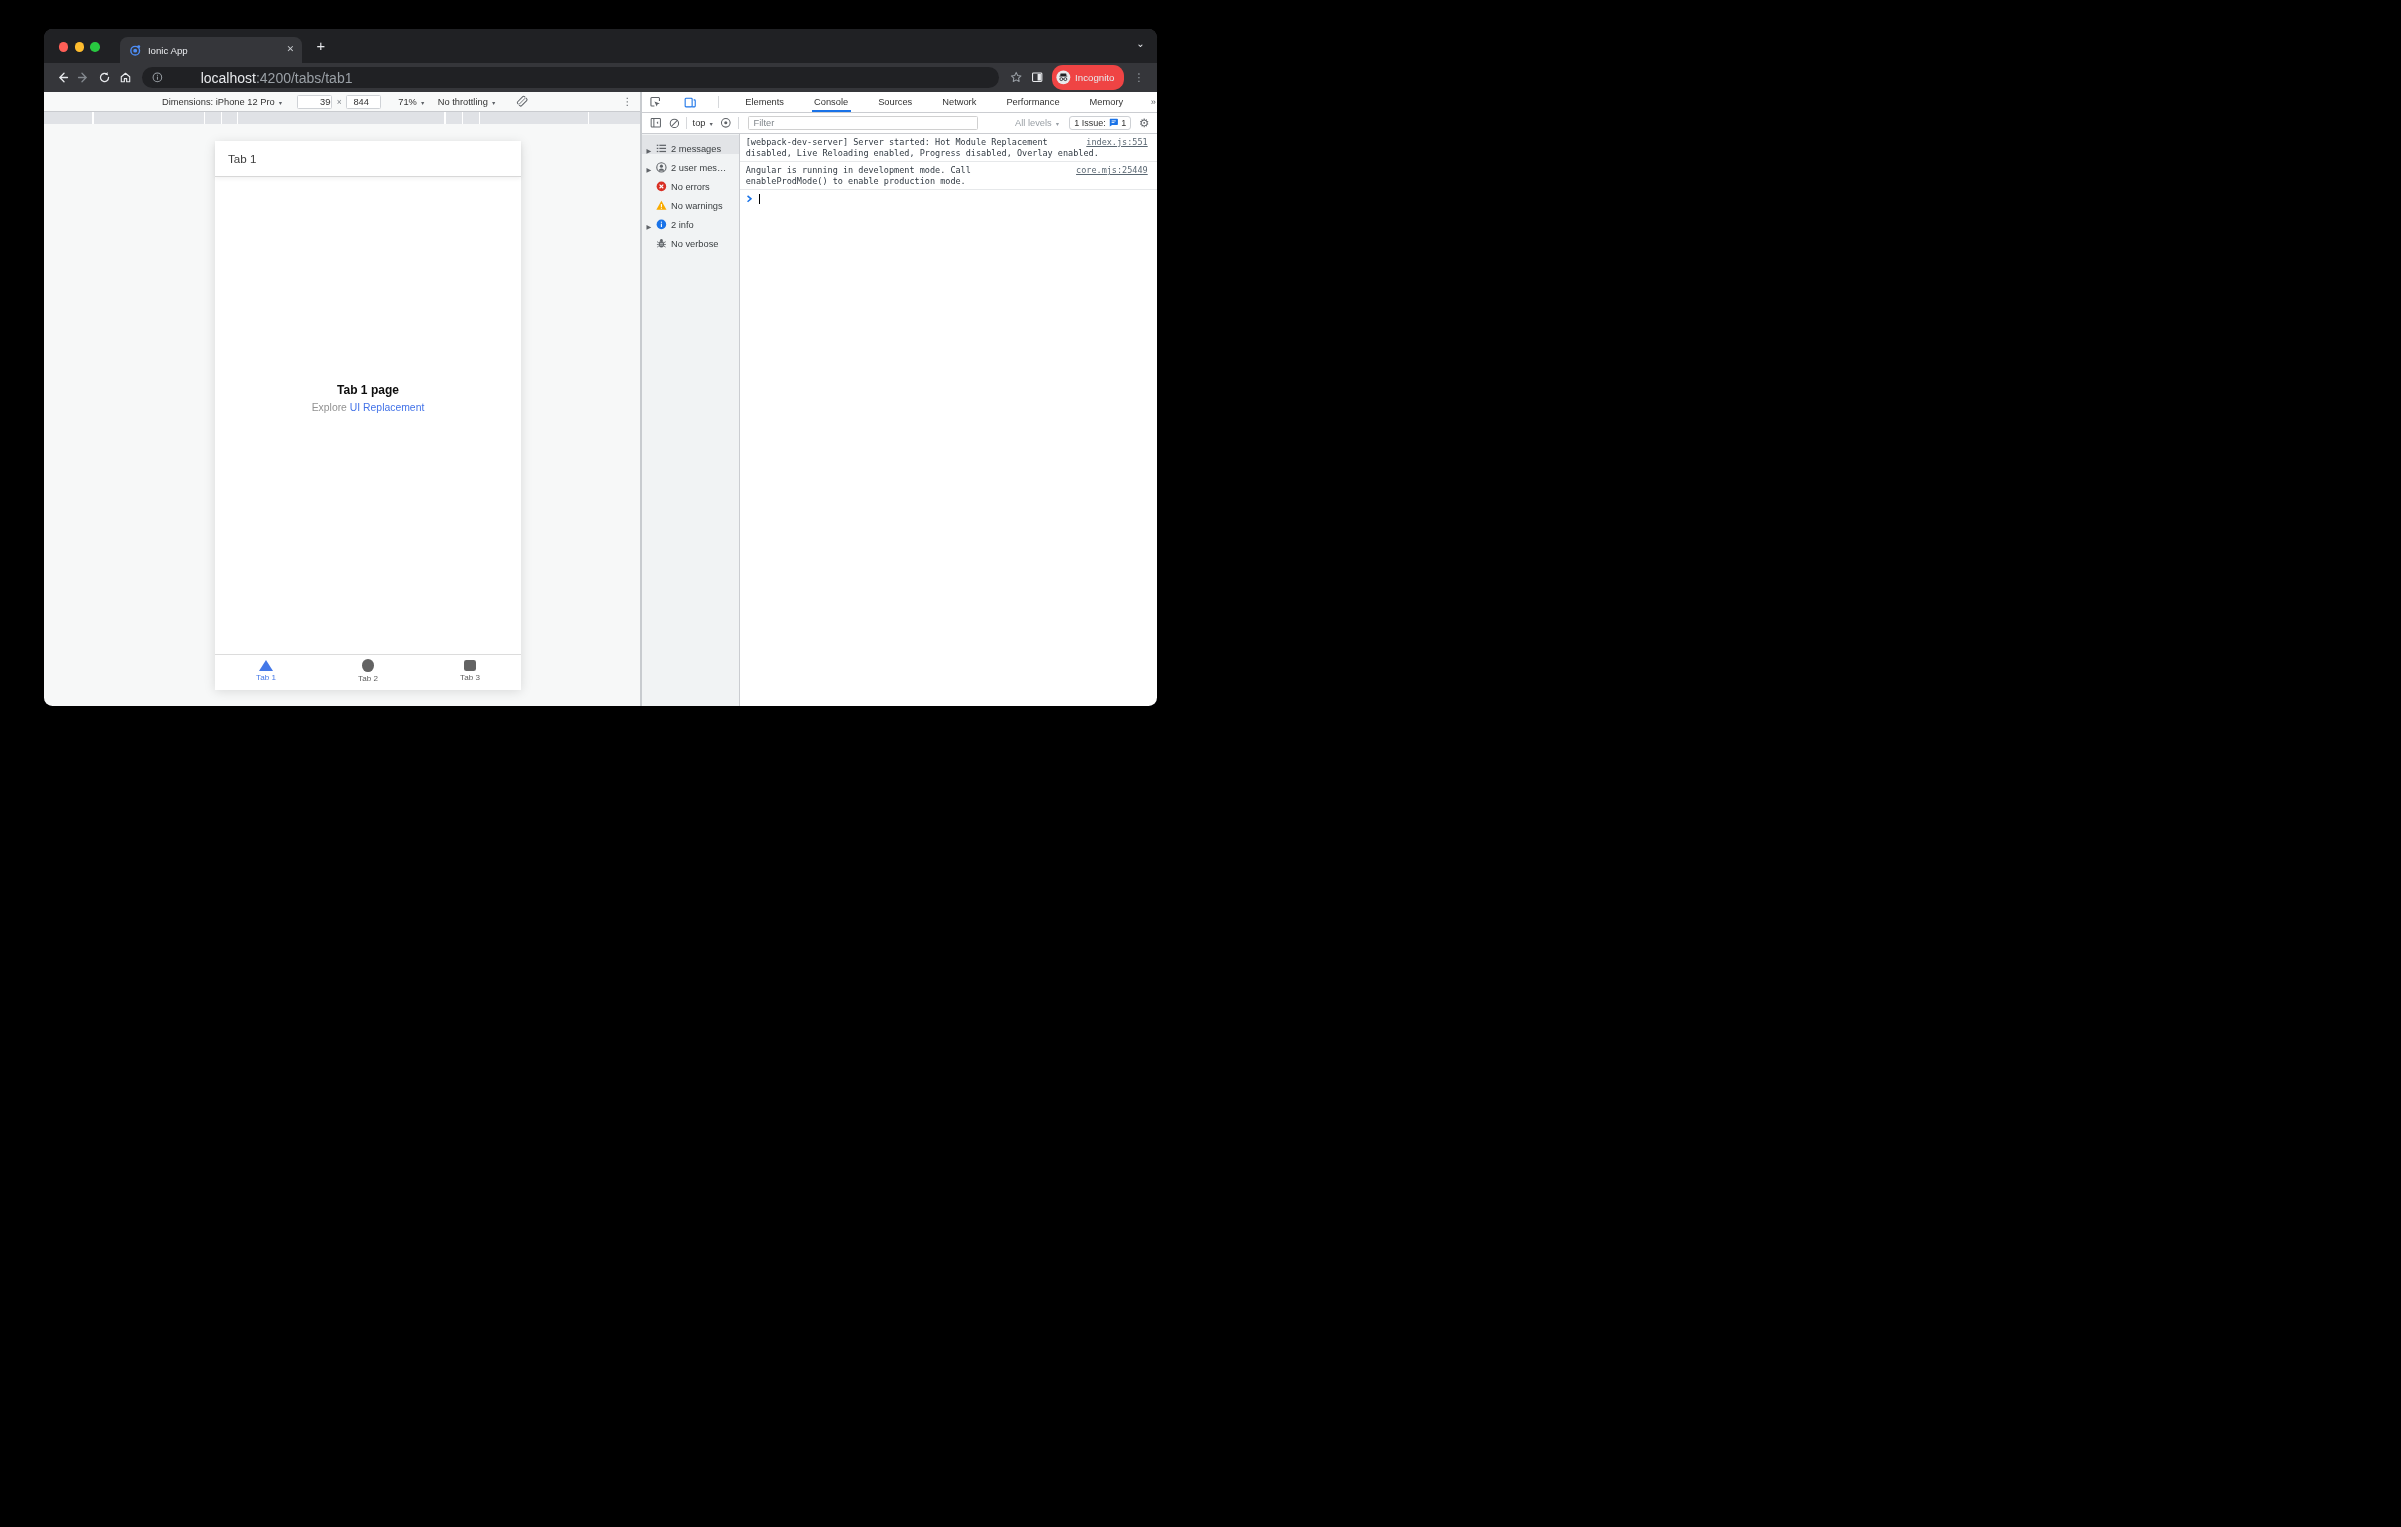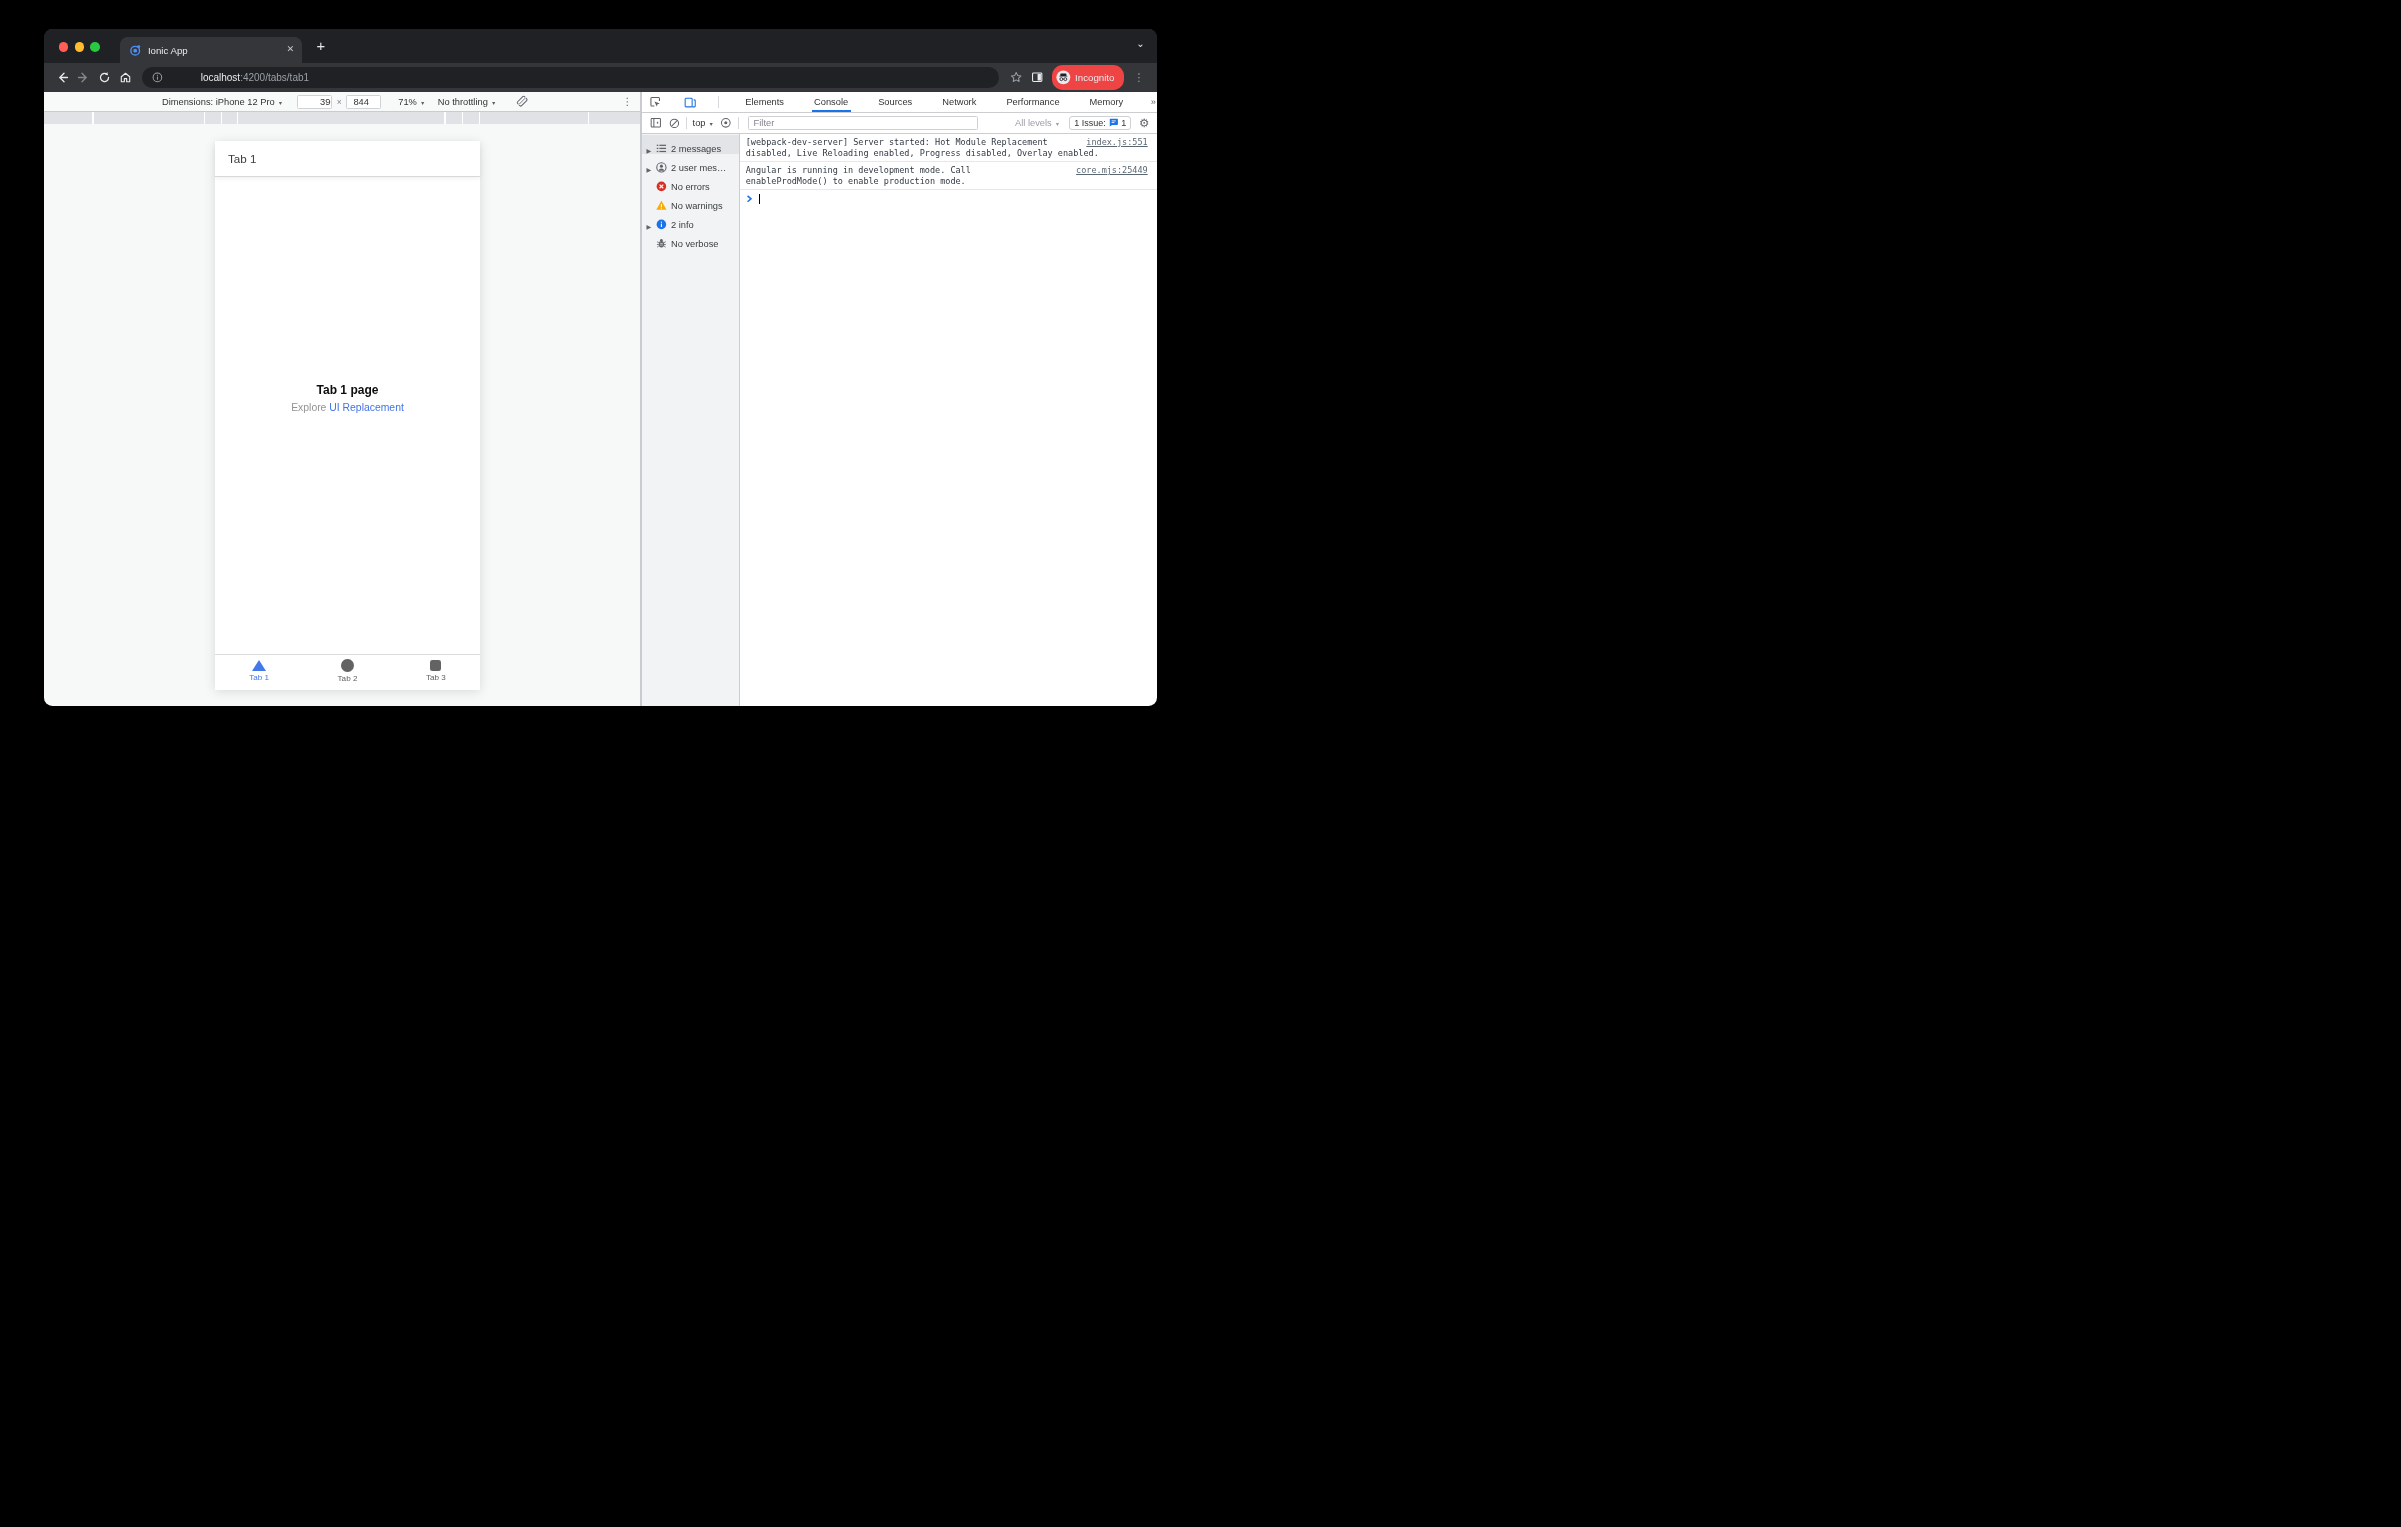--- a/index.html
+++ b/index.html
@@ -21,21 +21,21 @@
   .tab-close { color:#c7cace; font-size:9.3px; line-height:1; }
   .newtab-btn { position:absolute; left:266px; top:6.2px; width:21.7px; height:21.7px; border-radius:50%;
                 color:#e8eaed; font-size:14.7px; display:flex; align-items:center; justify-content:center; font-weight:300;}
   .tabsearch { position:absolute; right:12.4px; top:9.3px; color:#e8eaed; font-size:10px; }
 
   
   .toolbar { height:29px; background:#35363a; flex:none; display:flex; align-items:center; padding:0 7.7px; }
   .nav-ic { width:21px; height:21px; display:flex; align-items:center; justify-content:center; flex:none; }
   .urlpill { flex:1; height:21.7px; margin:0 6.2px; background:#202124; border-radius:10.8px;
              display:flex; align-items:center; padding:0 10px; gap:7px; min-width:0; }
-  .url-text { font-size:10px; white-space:nowrap; overflow:hidden;padding-left:31px; }
+  .url-text { font-size:14px; white-space:nowrap; overflow:hidden;padding-left:31px; }
   .url-host { color:#e8eaed; } .url-path { color:#9aa0a6; }
   .incog-pill { height:25px; background:#ef4444; border-radius:10.8px; display:flex; align-items:center;
                 gap:4px; padding:0 9.3px 0 4.6px; margin:0 4.6px; flex:none; }
   .incog-label { color:#e8eaed; font-size:9.7px; }
   .glyph { color:#9aa0a6; }
 
   
   .main { flex:1; display:flex; min-height:0; }
   .emulation { width:596px; flex:none; display:flex; flex-direction:column; background:#f7f8f8; }
   .split-divider { width:1.5px; background:#c8cbcf; flex:none; }
@@ -50,21 +50,21 @@
   .dt-x { color:#80868b; margin:0 4.6px; font-size:8.5px; }
   .dev-dots { position:absolute; right:7.7px; color:#5f6368; font-size:10px; }
 
   
   .media-bar { height:11.6px; flex:none; background:#fff; position:relative; }
   .media-bar .seg { position:absolute; top:0; bottom:0; background:#e0e2e6; }
 
   .viewport { flex:1; position:relative; }
 
   
-  .phone { position:absolute; left:171px; top:17px; width:265px; height:549px; background:#fff;
+  .phone { position:absolute; left:171px; top:17px; width:306px; height:549px; background:#fff;
            box-shadow:0 1.5px 10.8px rgba(0,0,0,.13); display:flex; flex-direction:column; }
   .app-header { height:36px; flex:none; border-bottom:0.8px solid #d8d8d8; box-shadow:0 2.3px 3.9px rgba(0,0,0,.05);
                 display:flex; align-items:center; padding-left:13px; position:relative; z-index:2; background:#fff;}
   .app-title { font-size:11.6px; color:#3c3c3c; }
   .app-content { flex:1; position:relative; }
   .center-block { position:absolute; left:0; right:0; top:206px; text-align:center; }
   .page-title { font-size:12px; font-weight:bold; color:#0d0d0d; font-family:"Liberation Sans",sans-serif; }
   .explore { font-size:10.4px; margin-top:5.4px; color:#929292; }
   .explore a { color:#4272e8; text-decoration:none; }
   .app-tabbar { height:36px; flex:none; border-top:0.8px solid #dcdcdc; display:flex; background:#fff; }

